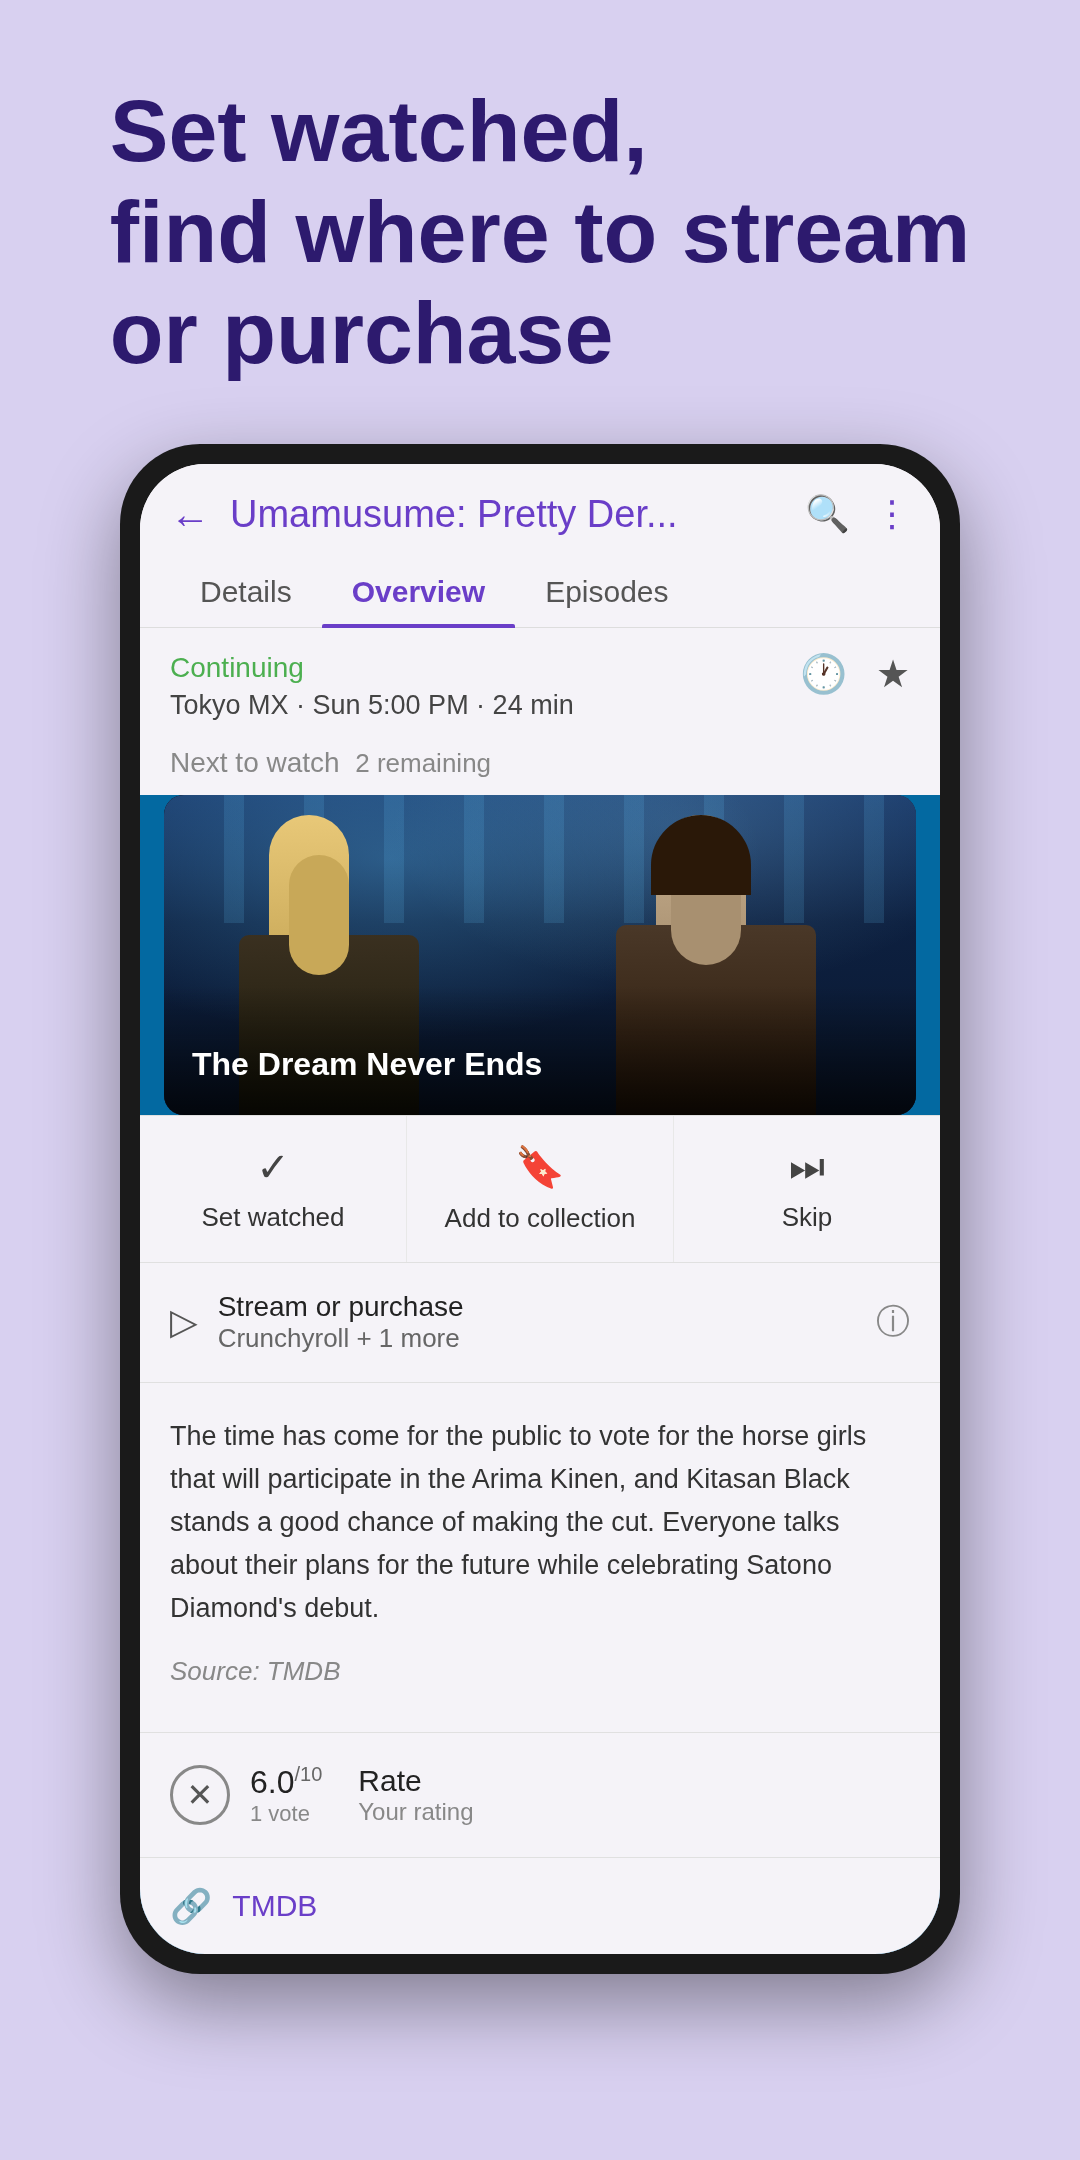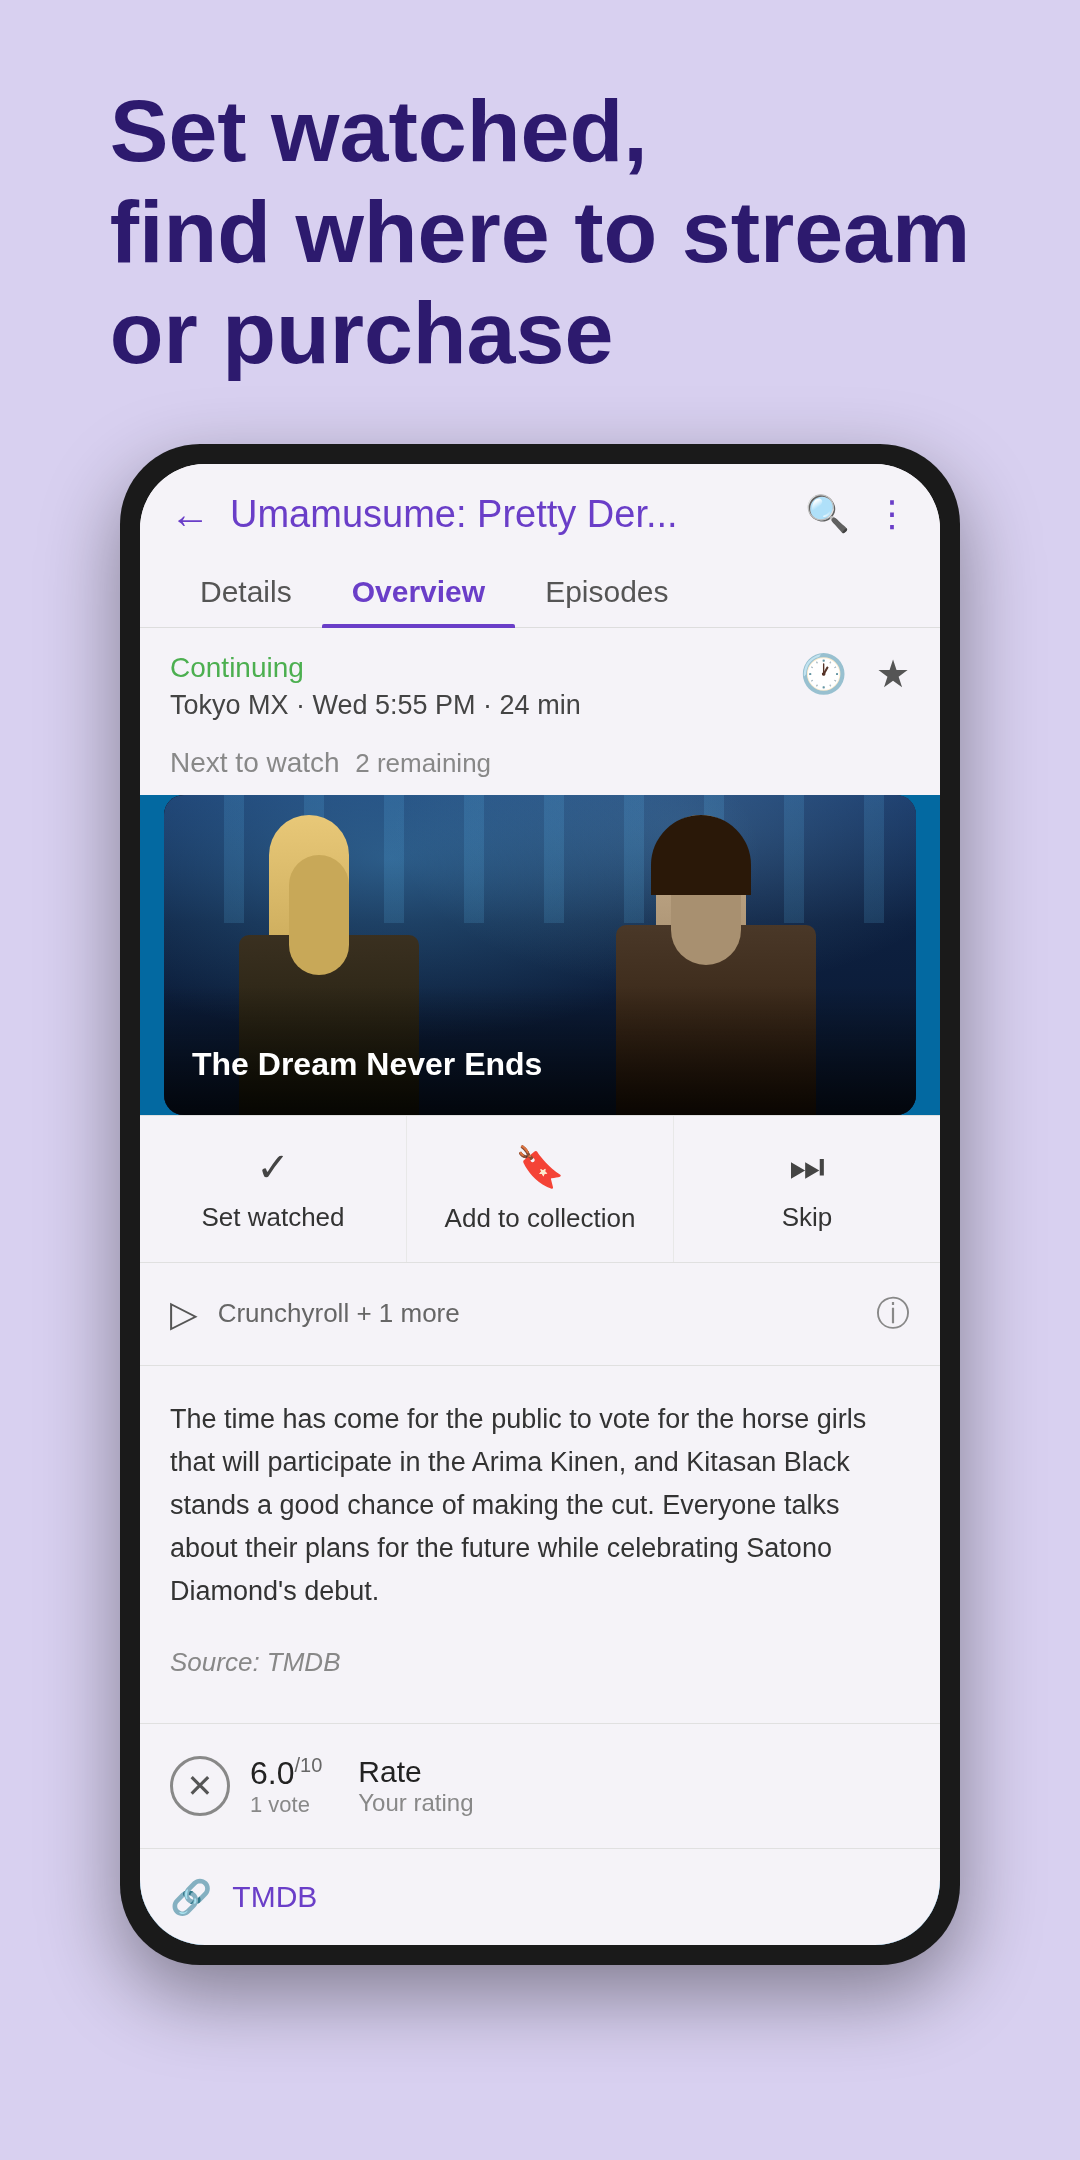--- a/index.html
+++ b/index.html
@@ -297,21 +297,21 @@
     .description {
       padding: 32px 30px 40px;
       background: #f5f3f8;
       font-size: 27px;
       color: #333;
       line-height: 1.6;
       border-bottom: 1px solid #e0e0e0;
     }
 
     .description-source {
-      margin-top: 28px;
+      margin-top: 20px;
       font-style: italic;
       color: #888;
       font-size: 26px;
     }
 
     
     .rating-section {
       display: flex;
       align-items: center;
       padding: 30px 30px;
@@ -407,21 +407,21 @@
     <div class="tabs">
       <div class="tab">Details</div>
       <div class="tab active">Overview</div>
       <div class="tab">Episodes</div>
     </div>
 
     <div class="content-area">
 
       <div class="show-info">
         <div class="show-status">Continuing</div>
-        <div class="show-meta">Tokyo MX · Wed 5:55 PM · 24 min</div>
+        <div class="show-meta">Tokyo MX · Sun 5:00 PM · 24 min</div>
         <div class="show-actions-row">
           <span class="action-icon">🕐</span>
           <span class="action-icon">★</span>
         </div>
       </div>
 
       <div class="next-watch-label">
         <span>Next to watch</span>
         &nbsp;<span style="font-weight:400; color:#888; font-size:26px;">2 remaining</span>
       </div>
@@ -460,20 +460,21 @@
         </div>
         <div class="action-btn">
           <span class="action-btn-icon">⏭</span>
           <span class="action-btn-label">Skip</span>
         </div>
       </div>
 
       <div class="stream-row">
         <span class="stream-play-icon">▷</span>
         <div class="stream-text">
+          <div class="stream-title">Stream or purchase</div>
           <div class="stream-subtitle">Crunchyroll + 1 more</div>
         </div>
         <span class="stream-info-icon">ⓘ</span>
       </div>
 
       <div class="description">
         <p>The time has come for the public to vote for the horse girls that will participate in the Arima Kinen, and Kitasan Black stands a good chance of making the cut. Everyone talks about their plans for the future while celebrating Satono Diamond's debut.</p>
         <p class="description-source">Source: TMDB</p>
       </div>
 

